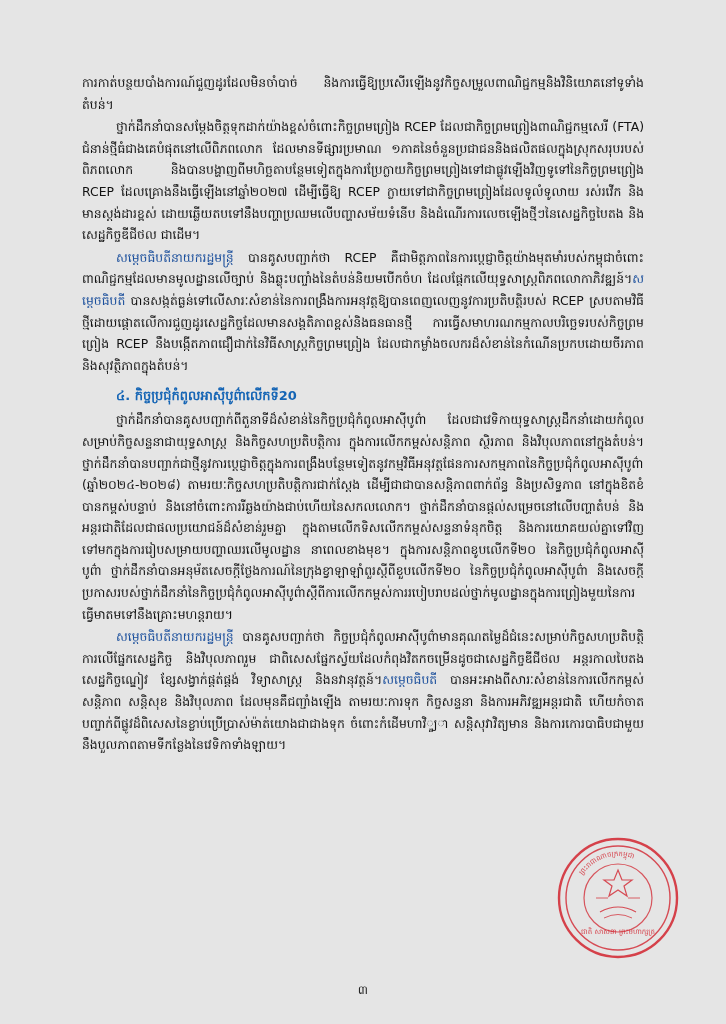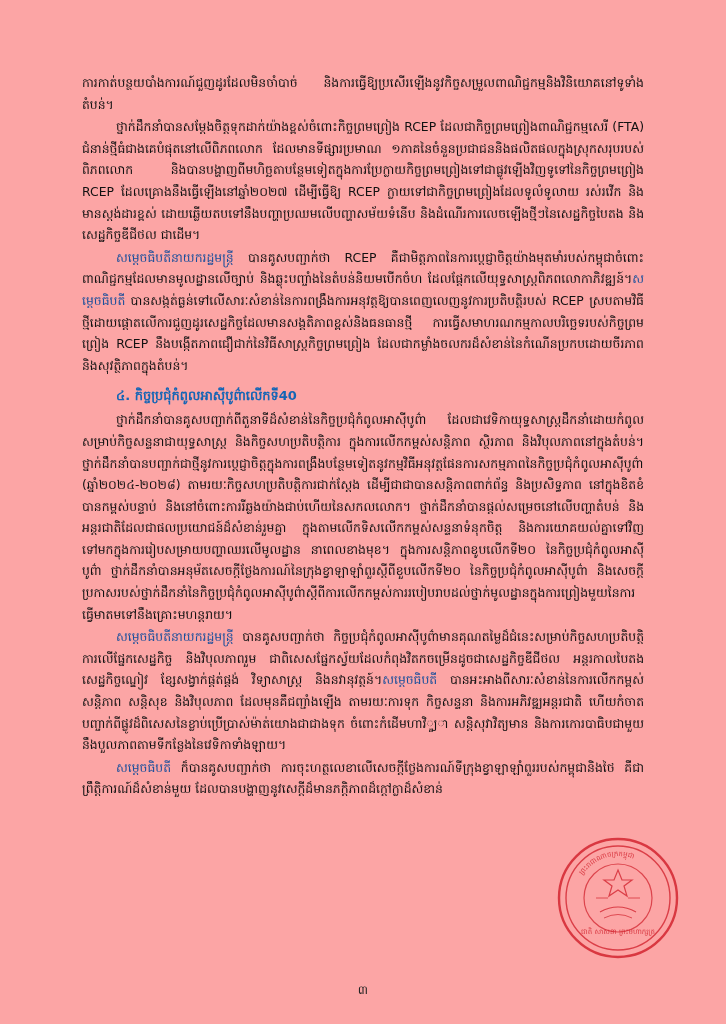--- a/index.html
+++ b/index.html
@@ -10,21 +10,21 @@
   body {
     width: 726px;
     height: 1024px;
     position: relative;
     font-family: "DejaVu Sans", "Liberation Sans", sans-serif;
     overflow: hidden;
   }
   .page {
     position: absolute;
     inset: 0;
-    background: #fca5a5;
+    background: #e5e5e5;
   }
   .content {
     position: absolute;
     left: 82px;
     top: 72px;
     width: 562px;
   }
   p.para {
     margin: 0 0 1px 0;
     font-size: 12.4px;
@@ -79,27 +79,26 @@
 
 <div class="page">
   <div class="content">
 
     <p class="para noindent">ការកាត់បន្ថយបាំងការណ៍ជួញដូរដែលមិនចាំបាច់ និងការធ្វើឱ្យប្រសើរឡើងនូវកិច្ចសម្រួលពាណិជ្ជកម្មនិងវិនិយោគនៅទូទាំងតំបន់។</p>
 
     <p class="para">ថ្នាក់ដឹកនាំបានសម្តែងចិត្តទុកដាក់យ៉ាងខ្ពស់ចំពោះកិច្ចព្រមព្រៀង RCEP ដែលជាកិច្ចព្រមព្រៀងពាណិជ្ជកម្មសេរី (FTA) ជំនាន់ថ្មីធំជាងគេបំផុតនៅលើពិភពលោក ដែលមានទីផ្សារប្រមាណ ១ភាគនៃចំនួនប្រជាជននិងផលិតផលក្នុងស្រុកសរុបរបស់ពិភពលោក និងបានបង្ហាញពីមហិច្ឆតាបន្ថែមទៀតក្នុងការប្រែក្លាយកិច្ចព្រមព្រៀងទៅជាផ្លូវឡើងវិញទូទៅនៃកិច្ចព្រមព្រៀង RCEP ដែលគ្រោងនឹងធ្វើឡើងនៅឆ្នាំ២០២៧ ដើម្បីធ្វើឱ្យ RCEP ក្លាយទៅជាកិច្ចព្រមព្រៀងដែលទូលំទូលាយ រស់រវើក និងមានស្តង់ដារខ្ពស់ ដោយឆ្លើយតបទៅនឹងបញ្ហាប្រឈមលើបញ្ហាសម័យទំនើប និងដំណើរការលេចឡើងថ្មីៗនៃសេដ្ឋកិច្ចបៃតង និងសេដ្ឋកិច្ចឌីជីថល ជាដើម។</p>
 
     <p class="para"><span class="bold-blue">សម្តេចធិបតីនាយករដ្ឋមន្ត្រី</span><span> បានគូសបញ្ជាក់ថា RCEP គឺជាមិត្តភាពនៃការប្តេជ្ញាចិត្តយ៉ាងមុតមាំរបស់កម្ពុជាចំពោះពាណិជ្ជកម្មដែលមានមូលដ្ឋានលើច្បាប់ និងឆ្លុះបញ្ចាំងនៃតំបន់និយមបើកចំហ ដែលផ្តែកលើយុទ្ធសាស្ត្រពិភពលោកាភិវឌ្ឍន៍។</span><span class="bold-blue">សម្តេចធិបតី</span><span> បានសង្កត់ធ្ងន់ទៅលើសារៈសំខាន់នៃការពង្រឹងការអនុវត្តឱ្យបានពេញលេញនូវការប្រតិបត្តិរបស់ RCEP ស្របតាមវិធីថ្មីដោយផ្តោតលើការជួញដូរសេដ្ឋកិច្ចដែលមានសង្គតិភាពខ្ពស់និងធនធានថ្មី ការធ្វើសមាហរណកម្មកាលបរិច្ឆេទរបស់កិច្ចព្រមព្រៀង RCEP នឹងបង្កើតភាពជឿជាក់នៃវិធីសាស្ត្រកិច្ចព្រមព្រៀង ដែលជាកម្លាំងចលករដ៏សំខាន់នៃកំណើនប្រកបដោយចីរភាពនិងសុវត្ថិភាពក្នុងតំបន់។</span></p>
 
-    <p class="section-heading">៤. កិច្ចប្រជុំកំពូលអាស៊ីបូព៌ាលើកទី40</p>
+    <p class="section-heading">៤. កិច្ចប្រជុំកំពូលអាស៊ីបូព៌ាលើកទី20</p>
 
     <p class="para">ថ្នាក់ដឹកនាំបានគូសបញ្ជាក់ពីតួនាទីដ៏សំខាន់នៃកិច្ចប្រជុំកំពូលអាស៊ីបូព៌ា ដែលជាវេទិកាយុទ្ធសាស្ត្រដឹកនាំដោយកំពូលសម្រាប់កិច្ចសន្ទនាជាយុទ្ធសាស្ត្រ និងកិច្ចសហប្រតិបត្តិការ ក្នុងការលើកកម្ពស់សន្តិភាព ស្ថិរភាព និងវិបុលភាពនៅក្នុងតំបន់។ ថ្នាក់ដឹកនាំបានបញ្ជាក់ជាថ្មីនូវការប្តេជ្ញាចិត្តក្នុងការពង្រឹងបន្ថែមទៀតនូវកម្មវិធីអនុវត្តផែនការសកម្មភាពនៃកិច្ចប្រជុំកំពូលអាស៊ីបូព៌ា (ឆ្នាំ២០២៤-២០២៨) តាមរយៈកិច្ចសហប្រតិបត្តិការជាក់ស្តែង ដើម្បីជាជាបានសន្តិភាពពាក់ព័ន្ធ និងប្រសិទ្ធភាព នៅក្នុងខិតខំបានកម្ពស់បន្ទាប់ និងនៅចំពោះការរីឆ្លងយ៉ាងជាប់ហើយនៃសកលលោក។ ថ្នាក់ដឹកនាំបានផ្តល់សម្រេចនៅលើបញ្ហាតំបន់ និងអន្តរជាតិដែលជាផលប្រយោជន៍ដ៏សំខាន់រួមគ្នា ក្នុងតាមលើកទិសលើកកម្ពស់សន្ទនាទំនុកចិត្ត និងការយោគយល់គ្នាទៅវិញទៅមកក្នុងការរៀបសម្រាយបញ្ហាឈរលើមូលដ្ឋាន នាពេលខាងមុខ។ ក្នុងការសន្តិភាពខូបលើកទី២០ នៃកិច្ចប្រជុំកំពូលអាស៊ីបូព៌ា ថ្នាក់ដឹកនាំបានអនុម័តសេចក្តីថ្លែងការណ៍នៃក្រុងខ្វាឡាឡាំពួរស្តីពីខួបលើកទី២០ នៃកិច្ចប្រជុំកំពូលអាស៊ីបូព៌ា និងសេចក្តីប្រកាសរបស់ថ្នាក់ដឹកនាំនៃកិច្ចប្រជុំកំពូលអាស៊ីបូព៌ាស្តីពីការលើកកម្ពស់ការរបៀបរាបដល់ថ្នាក់មូលដ្ឋានក្នុងការព្រៀងមួយនៃការធ្វើមាតមទៅនឹងគ្រោះមហន្តរាយ។</p>
 
     <p class="para"><span class="bold-blue">សម្តេចធិបតីនាយករដ្ឋមន្ត្រី</span><span> បានគូសបញ្ជាក់ថា កិច្ចប្រជុំកំពូលអាស៊ីបូព៌ាមានគុណតម្លៃដ៏ជំនេះសម្រាប់កិច្ចសហប្រតិបត្តិការលើផ្នែកសេដ្ឋកិច្ច និងវិបុលភាពរួម ជាពិសេសផ្នែកស័្វយដែលកំពុងវិតកចម្រើនដូចជាសេដ្ឋកិច្ចឌីជីថល អន្តរកាលបៃតង សេដ្ឋកិច្ចណ្ឌៀវ ខ្សែសង្វាក់ផ្គត់ផ្គង់ វិទ្យាសាស្ត្រ និងនវានុវត្តន៍។</span><span class="bold-blue">សម្តេចធិបតី</span><span> បានអះអាងពីសារៈសំខាន់នៃការលើកកម្ពស់សន្តិភាព សន្តិសុខ និងវិបុលភាព ដែលមុនគឺជញ្ជាំងឡើង តាមរយៈការទុក កិច្ចសន្ទនា និងការអភិវឌ្ឍអន្តរជាតិ ហើយកំចាតបញ្ចាក់ពីផ្លូវដ៏ពិសេសនៃខ្លាប់ប្រើប្រាស់ម៉ាត់យោងជាជាងទុក ចំពោះកំដើមហាវិួ្យា សន្តិសុវាវិត្យមាន និងការកោរបាធិបជាមួយនឹងបួលភាពតាមទីកន្លែងនៃវេទិកាទាំងឡាយ។</span></p>
 
-    <p class="para"><span class="bold-blue">សម្តេចធិបតី</span><span> ក៏បានគូសបញ្ជាក់ថា ការចុះហត្ថលេខាលើសេចក្តីថ្លែងការណ៍ទីក្រុងខ្វាឡាឡាំពួររបស់កម្ពុជានិងថៃ គឺជាព្រឹត្តិការណ៍ដ៏សំខាន់មួយ ដែលបានបង្ហាញនូវសេក្ដីដ៏មានភក្ដិភាពដ៏ក្ដៅក្លាដ៏សំខាន់</span></p>
 
   </div>
 
   <div class="seal">
     <svg width="124" height="124" viewBox="0 0 124 124" xmlns="http://www.w3.org/2000/svg">
       <circle cx="62" cy="62" r="59" fill="none" stroke="#d2242f" stroke-width="2.4" opacity="0.85"></circle>
       <circle cx="62" cy="62" r="52" fill="none" stroke="#d2242f" stroke-width="1.4" opacity="0.8"></circle>
       <circle cx="62" cy="62" r="34" fill="none" stroke="#d2242f" stroke-width="1.2" opacity="0.75"></circle>
       <path d="M62 34 L66 44 L76 44 L68 50 L71 60 L62 54 L53 60 L56 50 L48 44 L58 44 Z" fill="none" stroke="#d2242f" stroke-width="1.2" opacity="0.8"></path>
       <path d="M44 76 q18 -10 36 0" fill="none" stroke="#d2242f" stroke-width="1.2" opacity="0.8"></path>

